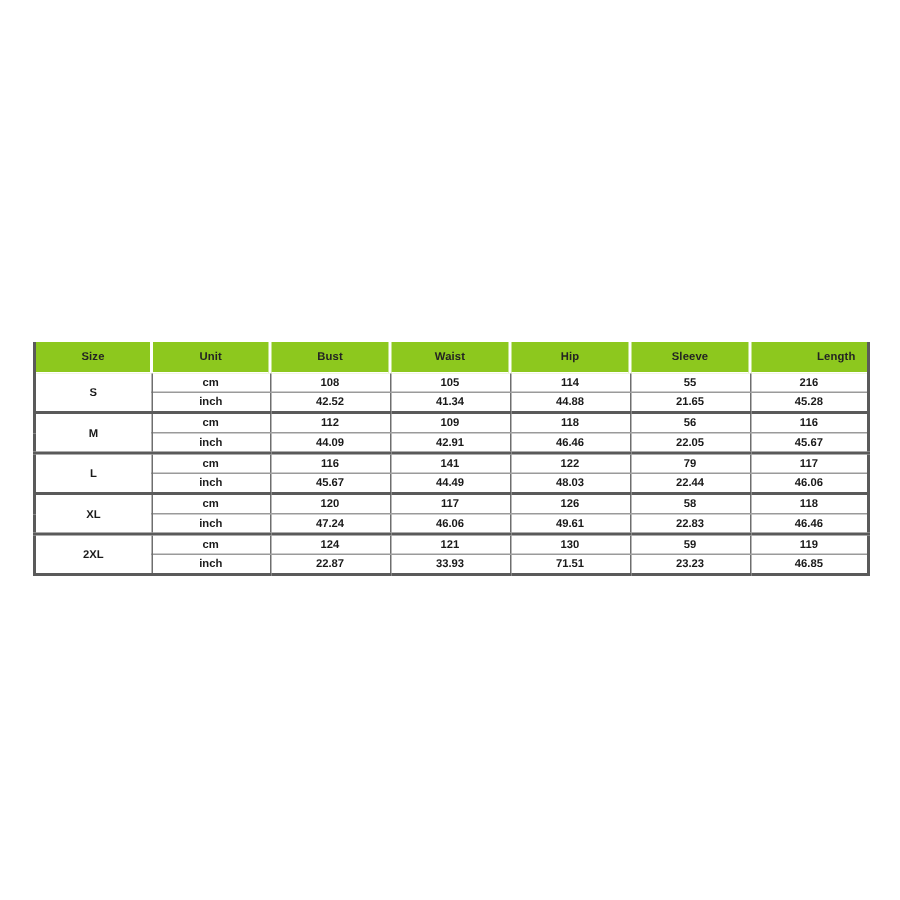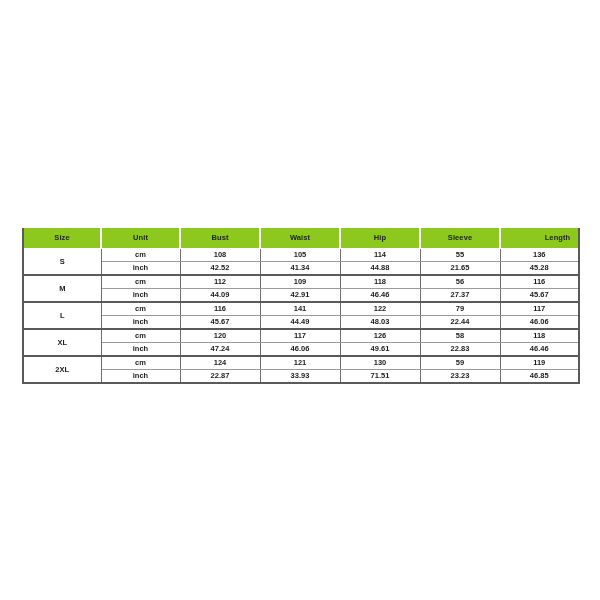--- a/index.html
+++ b/index.html
@@ -121,21 +121,21 @@
       </tr>
     </thead>
     <tbody id="size-chart-body">
         <tr>
           <td class="size-cell" rowspan="2">S</td>
           <td>cm</td>
           <td>108</td>
           <td>105</td>
           <td>114</td>
           <td>55</td>
-          <td>136</td>
+          <td>216</td>
         </tr>
         <tr class="group-end">
           <td>inch</td>
           <td>42.52</td>
           <td>41.34</td>
           <td>44.88</td>
           <td>21.65</td>
           <td>45.28</td>
         </tr>
         <tr>
@@ -145,21 +145,21 @@
           <td>109</td>
           <td>118</td>
           <td>56</td>
           <td>116</td>
         </tr>
         <tr class="group-end">
           <td>inch</td>
           <td>44.09</td>
           <td>42.91</td>
           <td>46.46</td>
-          <td>27.37</td>
+          <td>22.05</td>
           <td>45.67</td>
         </tr>
         <tr>
           <td class="size-cell" rowspan="2">L</td>
           <td>cm</td>
           <td>116</td>
           <td>141</td>
           <td>122</td>
           <td>79</td>
           <td>117</td>

